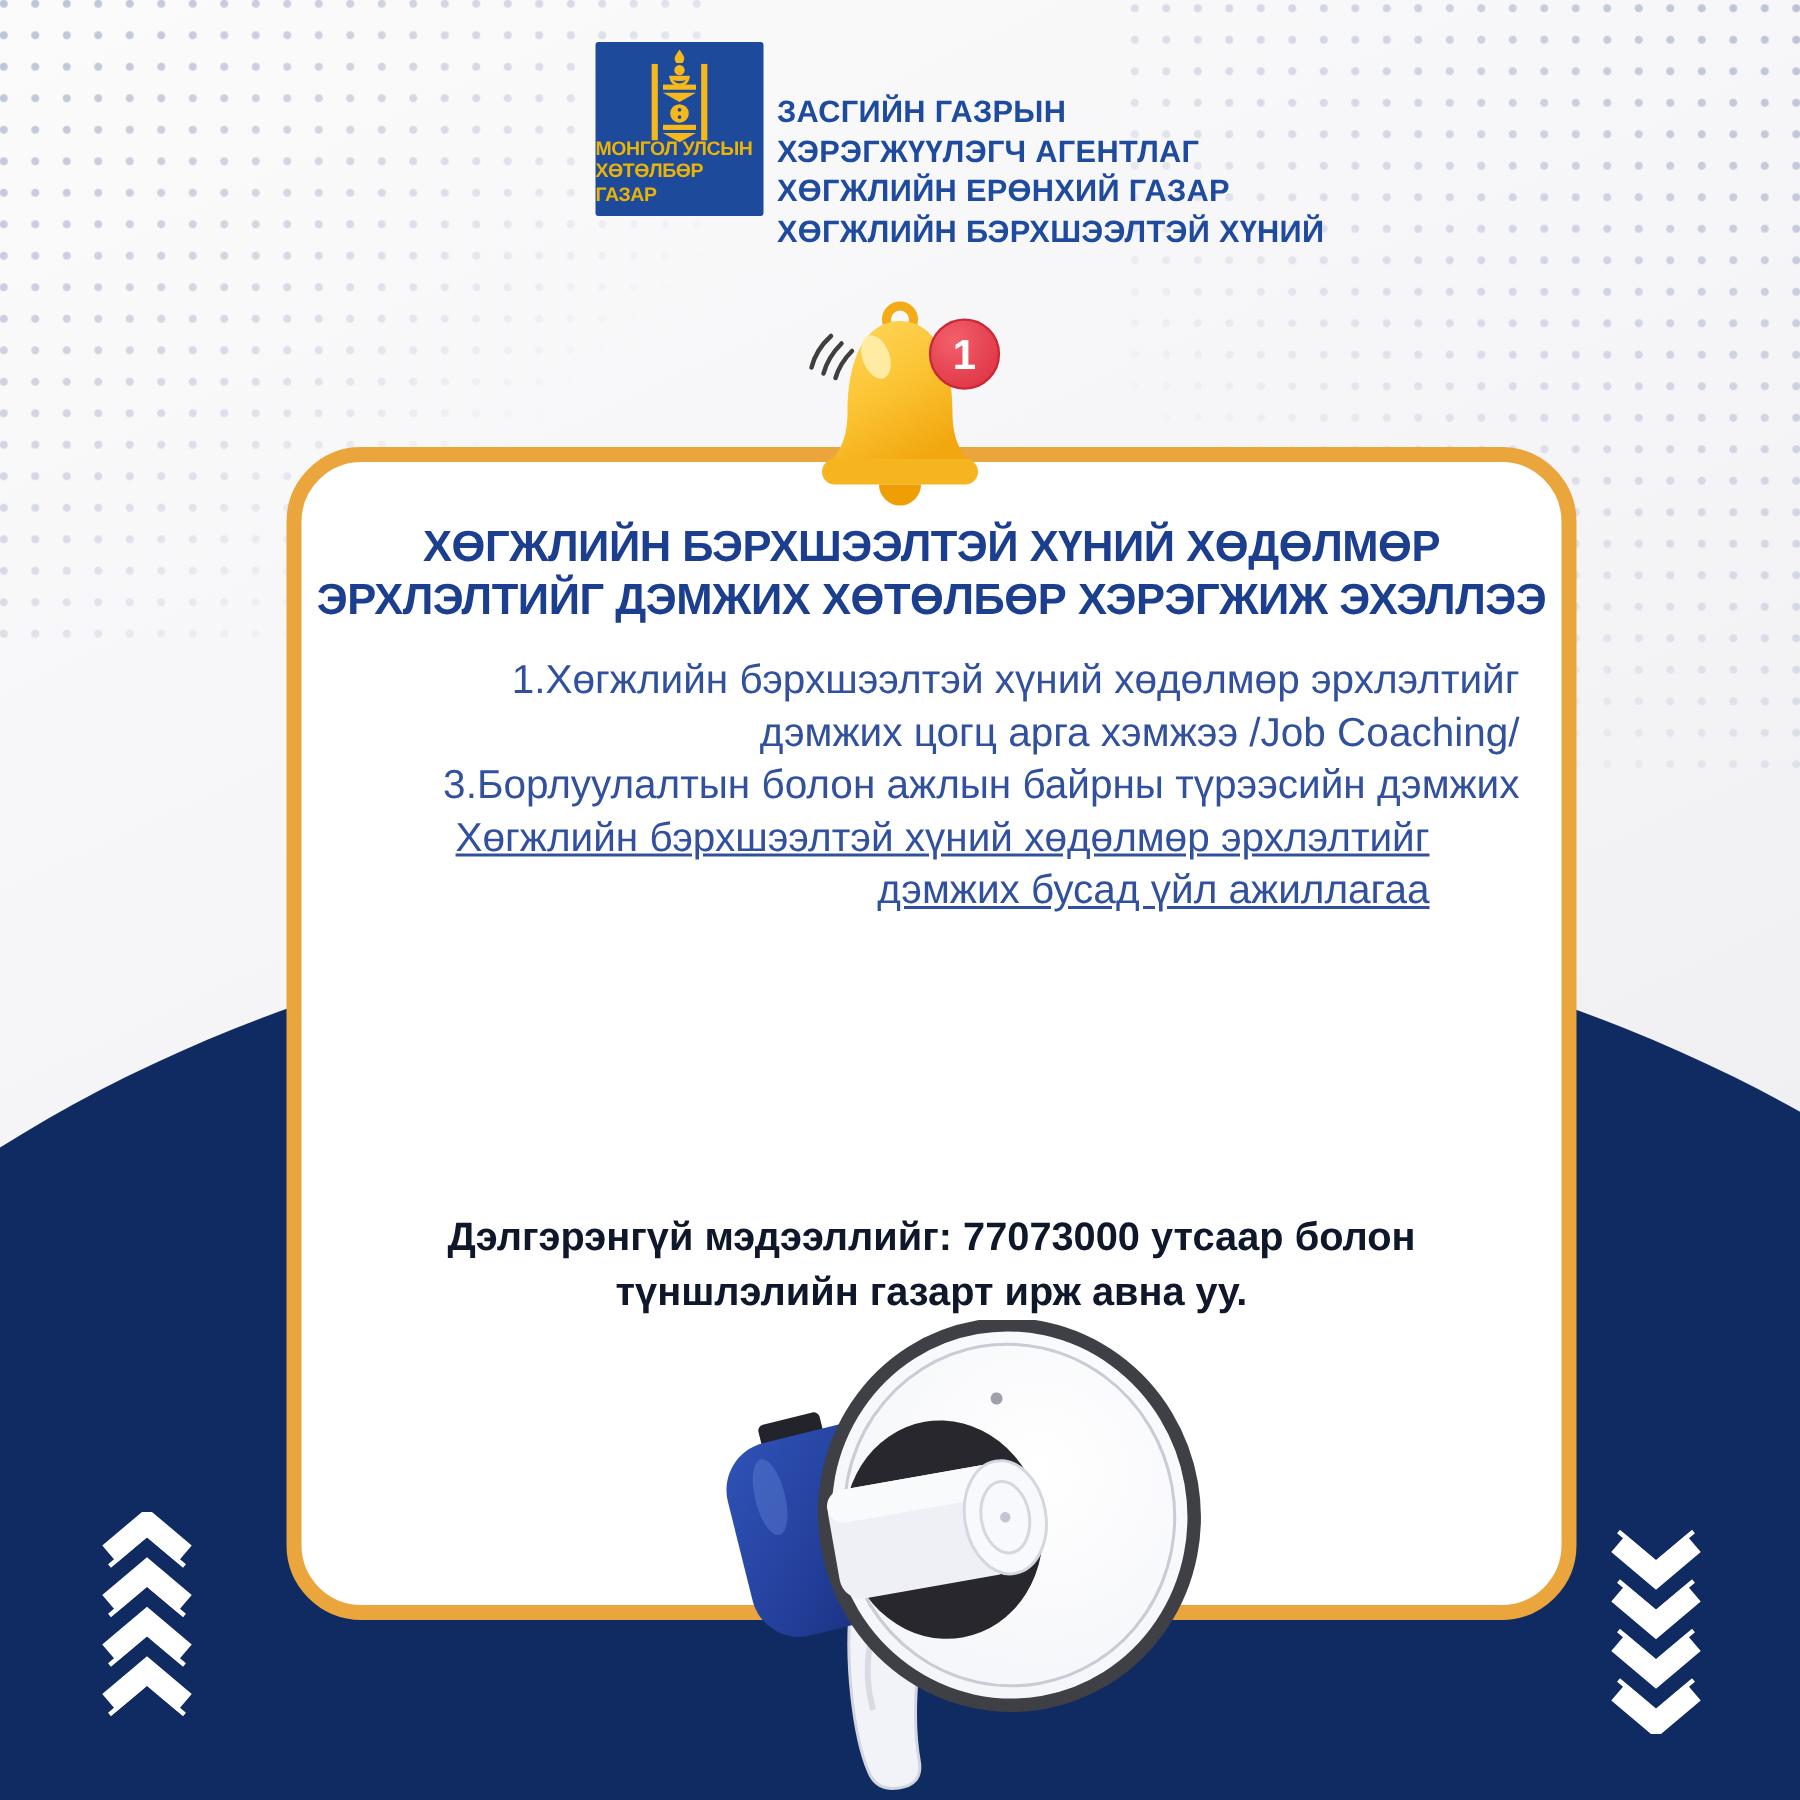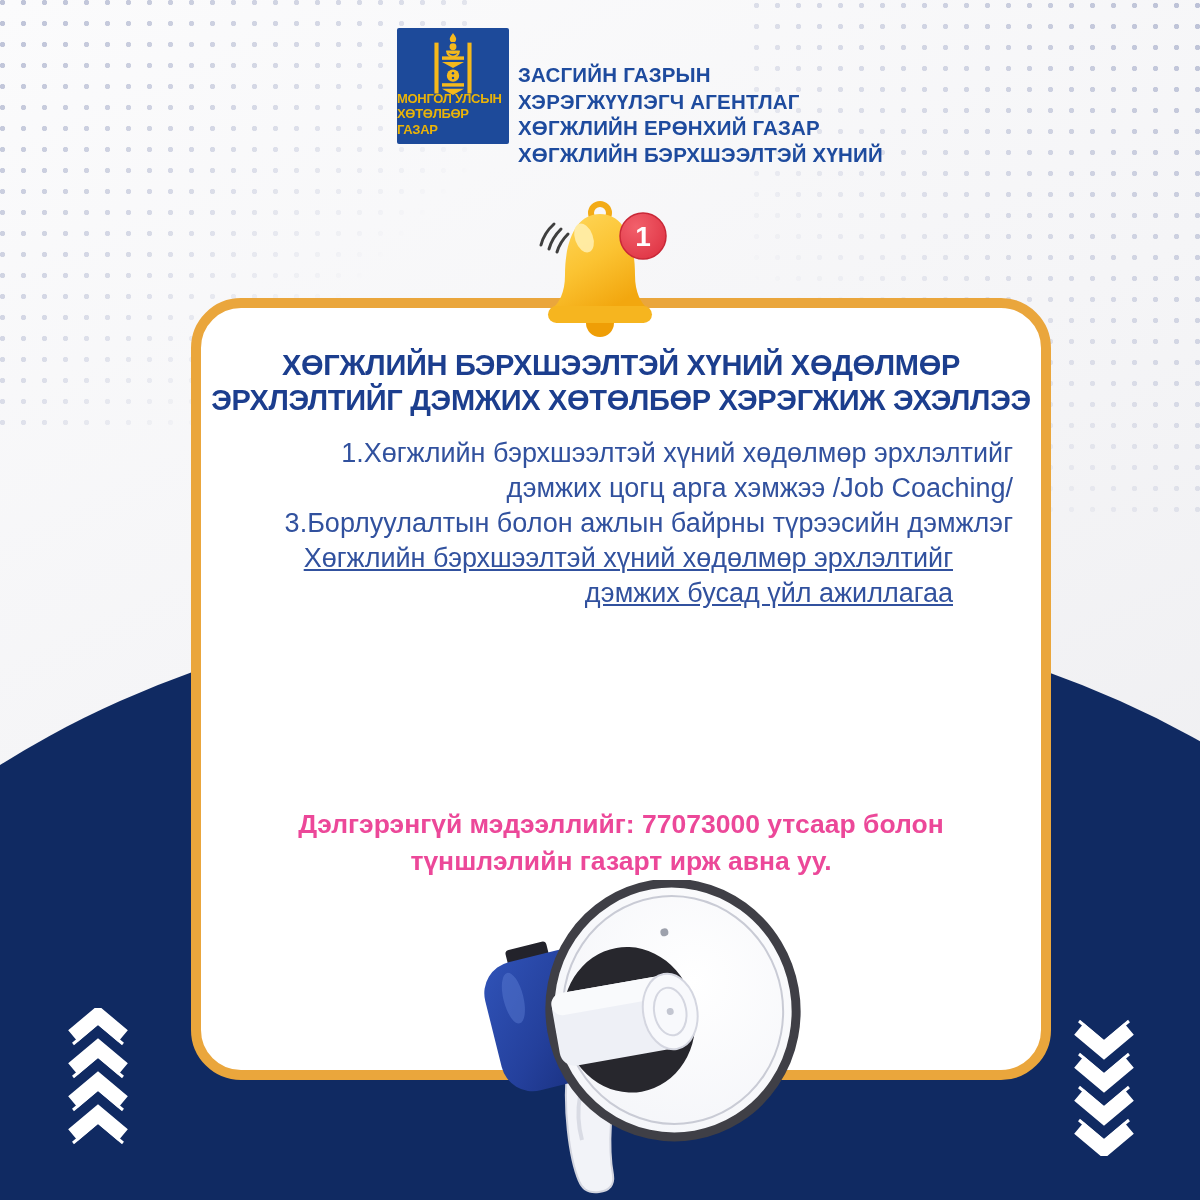--- a/index.html
+++ b/index.html
@@ -57,21 +57,21 @@
   }
   .card-list {
     position:absolute; top:128px; left:32px; right:28px;
     color:#31519e; font-size:27px; line-height:35px;text-align:right;
   }
   .card-list p { margin:0; }
   .num { display:inline-block; width:38px; }
   .list-footer { max-width:720px;text-decoration:underline; }
   .card-contact {
     position:absolute; top:498px; left:0; width:100%; text-align:center;
-    color:#ec4899; font-weight:bold; font-size:26.5px; line-height:37px;
+    color:#0f172a; font-weight:bold; font-size:26.5px; line-height:37px;
   }
   
   .megaphone { position:absolute; left:468px; top:880px; width:336px; height:320px; z-index:6; }
   
   .chevrons { position:absolute; width:64px; height:148px; z-index:4; }
   .chevrons-left  { left:66px;  top:1008px; }
   .chevrons-right { left:1072px; top:1008px; }
 </style>
 </head>
 <body>
@@ -140,21 +140,21 @@
 </div>
 
 <div class="card">
   <div class="card-title">
     <div>ХӨГЖЛИЙН БЭРХШЭЭЛТЭЙ ХҮНИЙ ХӨДӨЛМӨР</div>
     <div>ЭРХЛЭЛТИЙГ ДЭМЖИХ ХӨТӨЛБӨР ХЭРЭГЖИЖ ЭХЭЛЛЭЭ</div>
   </div>
 
   <div class="card-list">
     <p><span class="num">1.</span><span>Хөгжлийн бэрхшээлтэй хүний хөдөлмөр эрхлэлтийг дэмжих цогц арга хэмжээ /Job Coaching/</span></p>
-    <p><span class="num">3.</span><span>Борлуулалтын болон ажлын байрны түрээсийн дэмжлэг</span></p>
+    <p><span class="num">3.</span><span>Борлуулалтын болон ажлын байрны түрээсийн дэмжих</span></p>
     <p class="list-footer">Хөгжлийн бэрхшээлтэй хүний хөдөлмөр эрхлэлтийг дэмжих бусад үйл ажиллагаа</p>
   </div>
 
   <div class="card-contact">
     <div>Дэлгэрэнгүй мэдээллийг: 77073000 утсаар болон</div>
     <div>түншлэлийн газарт ирж авна уу.</div>
   </div>
 </div>
 
 <div class="megaphone">

